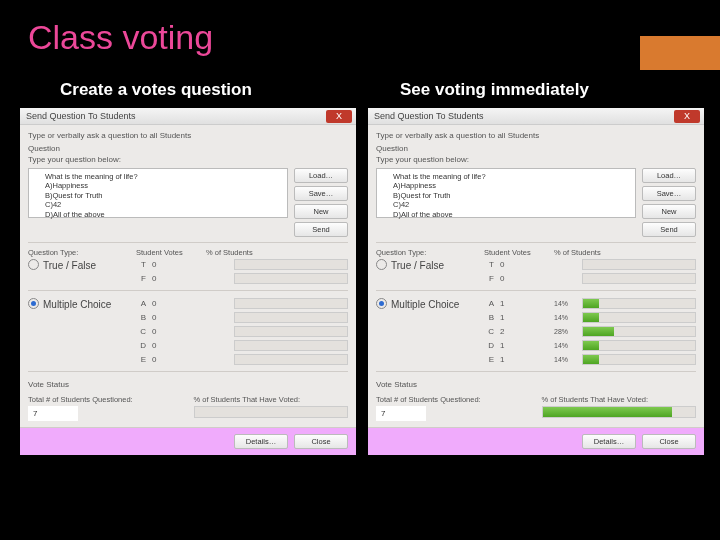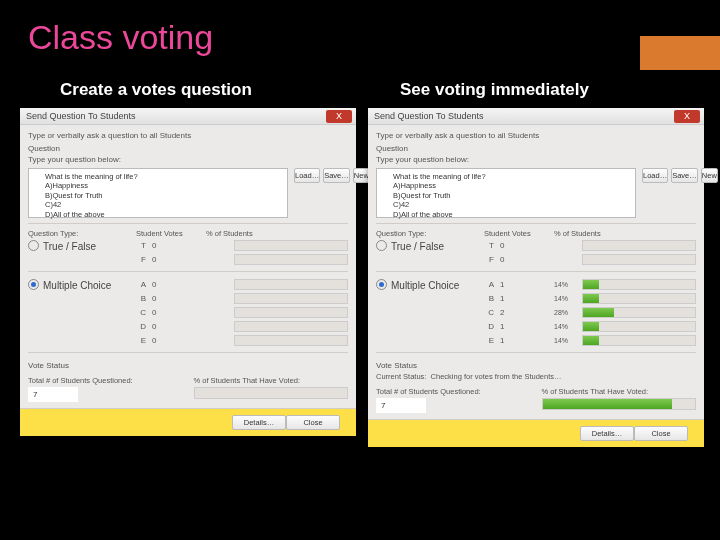--- a/index.html
+++ b/index.html
@@ -12,21 +12,21 @@
   .shot{position:absolute;top:108px;width:336px;background:#eceae8;color:#333;font-size:8px;box-shadow:0 2px 6px rgba(0,0,0,.4)}
   .shot-left{left:20px}
   .shot-right{left:368px}
   .win-title{background:linear-gradient(#f5f5f5,#e0e0e0);border-bottom:1px solid #ccc;padding:3px 6px;font-size:9px;color:#444;position:relative}
   .xbtn{position:absolute;right:4px;top:2px;width:26px;height:13px;background:#c0392b;border-radius:2px;color:#fff;text-align:center;line-height:12px;font-size:9px}
   .body{padding:6px 8px}
   .hint{font-size:8px;color:#555;margin-bottom:4px}
   .group-title{font-size:8px;color:#555;margin-bottom:2px}
   .qbox{display:flex;gap:6px;align-items:flex-start}
   .ta{flex:1;background:#fff;border:1px solid #bbb;padding:3px 16px;font-size:7.5px;color:#333;line-height:1.25;height:42px}
-  .side-btns{display:flex;flex-direction:row;gap:3px;width:54px}
+  .side-btns{display:flex;flex-direction:column;gap:3px;width:54px}
   .btn{background:linear-gradient(#fdfdfd,#e6e6e6);border:1px solid #bbb;border-radius:2px;font-size:7.5px;text-align:center;padding:2px 0;color:#333}
   .hr{height:1px;background:#d0ccc8;margin:5px 0}
   .cols{display:flex;font-size:7.5px;color:#555;margin-top:4px}
   .c1{width:108px}
   .c2{width:70px}
   .c3{flex:1}
   .row{display:flex;align-items:center;height:14px}
   .radio{width:9px;height:9px;border:1px solid #888;border-radius:50%;margin-right:4px;display:inline-block;position:relative;top:1px}
   .radio.sel:after{content:"";position:absolute;inset:2px;border-radius:50%;background:#2d6bd1}
   .lbl{font-size:10px;color:#444}
@@ -37,21 +37,21 @@
   .bar{position:absolute;inset:0;right:auto;background:linear-gradient(#7ec94f,#4ea522)}
   .pct{font-size:7px;color:#555;margin-right:4px;width:24px}
   .section-head{font-size:8px;color:#555;margin-top:8px}
   .status{font-size:7.5px;color:#555;margin-top:2px}
   .foot{display:flex;margin-top:6px;gap:11px}
   .foot .half{flex:1}
   .ft-lbl{font-size:7.5px;color:#555}
   .ft-val{background:#fff;border:1px solid #fff;padding:2px 4px;font-size:8px;color:#333;width:40px;margin-top:2px}
   .ft-bar{height:10px;background:#e4e1dd;border:1px solid #ccc;position:relative;margin-top:2px}
   .ft-bar .bar{background:linear-gradient(#7ec94f,#4ea522)}
-  .bottom{display:flex;justify-content:flex-end;padding:6px 16px;border-top:1px solid #d0ccc8;background:#fde047}
+  .bottom{display:flex;justify-content:flex-end;gap:6px;padding:6px 8px;border-top:1px solid #d0ccc8;background:#f0abfc}
   .bottom .btn{width:52px}
 </style>
 </head>
 <body>
 
 <div class="accent"></div>
 <div class="title">Class voting</div>
 <div class="subhead sh-left">Create a votes question</div>
 <div class="subhead sh-right">See voting immediately</div>
 
@@ -271,21 +271,20 @@
           <span class="letter">E</span>
           <span class="num">1</span>
         </div>
       <span class="pct">14%</span>
       <div class="barwrap">
           <div class="bar" style="width:14%"></div>
         </div>
     </div>
       <div class="hr"></div>
       <div class="section-head">Vote Status</div>
-      <div class="status">Current Status:&nbsp;&nbsp;Checking for votes from the Students…</div>
       <div class="foot">
         <div class="half">
           <div class="ft-lbl">Total # of Students Questioned:</div>
           <div class="ft-val">7</div>
         </div>
         <div class="half">
           <div class="ft-lbl">% of Students That Have Voted:</div>
           <div class="ft-bar">
             <div class="bar" style="width:85%"></div>
           </div>

